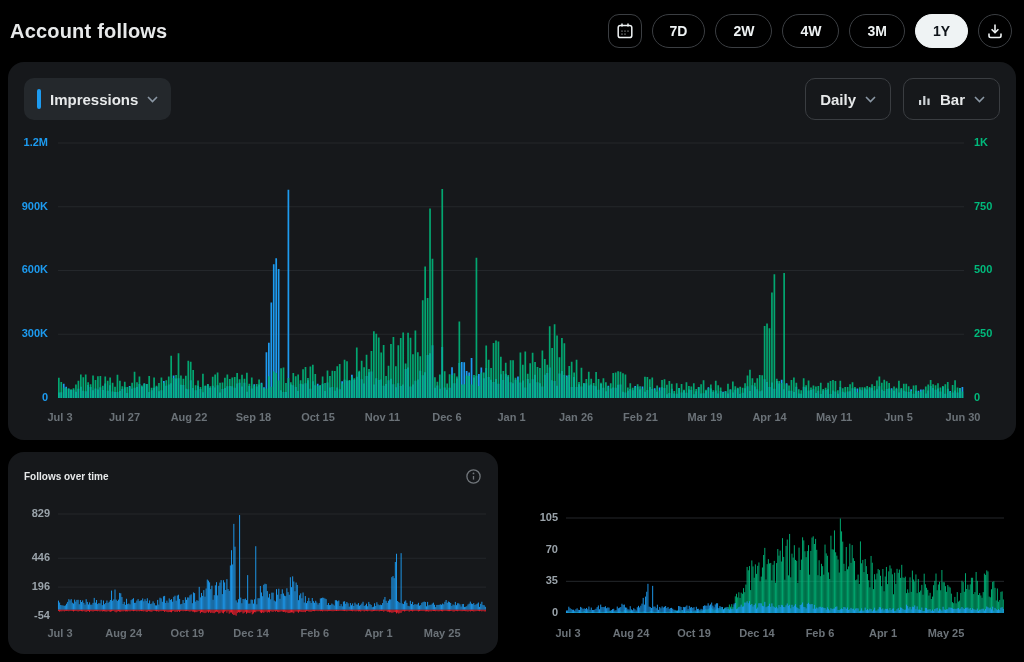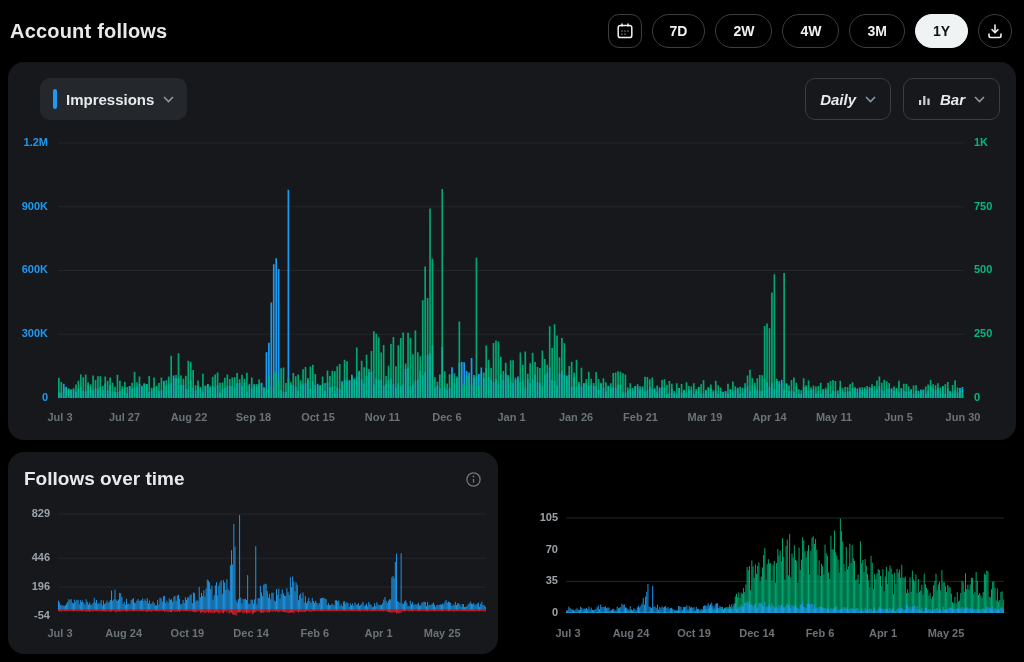--- a/index.html
+++ b/index.html
@@ -20,32 +20,32 @@
           background:transparent; color:#eff3f4; font-size:14px; font-weight:700;
           font-family:"Liberation Sans", sans-serif; cursor:pointer; }
   .pill.selected { background:#eff3f4; color:#0f1419; border-color:#eff3f4; }
 
   
   .card { position:absolute; background:#16181b; border-radius:16px; }
   .card-main  { left:8px;   top:62px;  width:1008px; height:378px; }
   .card-left  { left:8px;   top:452px; width:490px;  height:202px; }
   .card-right { left:518px; top:452px; width:498px;  height:202px; }
 
-  .toolbar { display:flex; align-items:flex-start; gap:12px; padding:16px 16px 0 32px; }
+  .toolbar { display:flex; align-items:flex-start; gap:12px; padding:16px 16px 0 16px; }
   .chip { display:flex; align-items:center; gap:9px; height:42px; padding:0 13px;
           background:#24282c; border-radius:10px; cursor:pointer; }
   .chip .accent { width:4px; height:20px; border-radius:2px; }
   .chip .lbl { font-size:15px; font-weight:700; color:#e7e9ea; }
   .spacer { flex:1; }
   .select-btn { display:flex; align-items:center; gap:9px; height:42px; padding:0 14px;
                 background:transparent; border:1px solid #3a3d41; border-radius:10px; cursor:pointer; }
-  .select-btn .lbl { font-size:15px; font-weight:700; color:#e7e9ea;font-style:italic; }
+  .select-btn .lbl { font-size:15px; font-weight:700; color:#e7e9ea; }
 
   .card-head { display:flex; align-items:center; padding:16px 16px 0 16px; }
-  .card-title { font-size:19px; font-weight:700; color:#e7e9ea; margin-right:auto; }
+  .card-title { font-size:10px; font-weight:700; color:#e7e9ea; margin-right:auto; }
   .info-btn { margin-left:auto; background:none; border:none; cursor:pointer; padding:0;
               display:flex; align-items:center; }
   .legend-chip { display:flex; align-items:center; gap:7px; height:27px; padding:0 11px;
                  background:#1d2125; border:1px solid #2e3236; border-radius:8px;
                  cursor:pointer; margin-right:12px; }
   .legend-chip .accent { width:3px; height:14px; border-radius:1.5px; }
   .legend-chip .lbl { font-size:13px; font-weight:700; color:#e7e9ea; }
 
   #charts-overlay { position:absolute; left:0; top:0; z-index:5; pointer-events:none; }
   .chev { flex:0 0 auto; }

